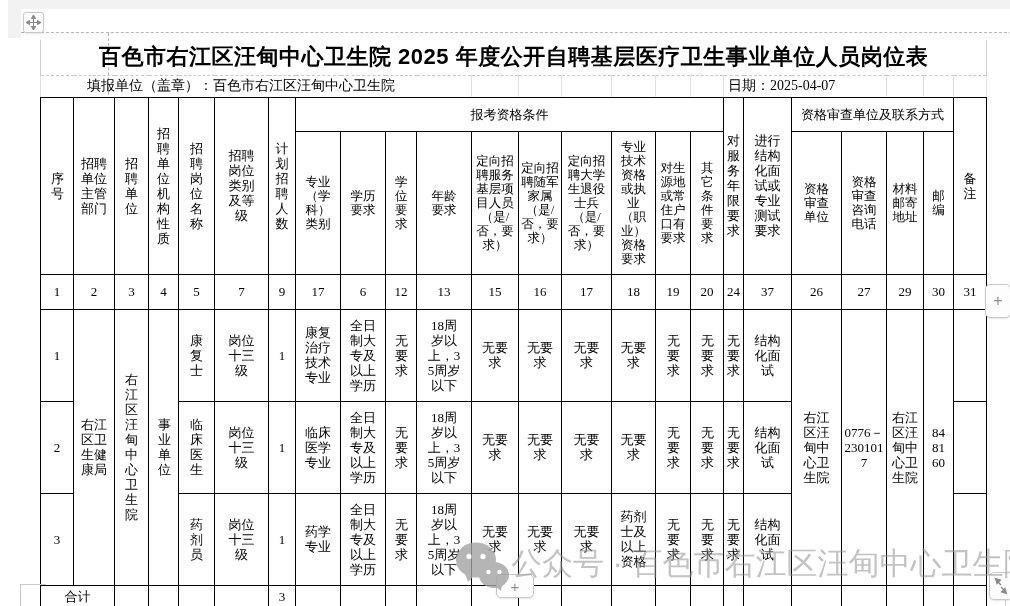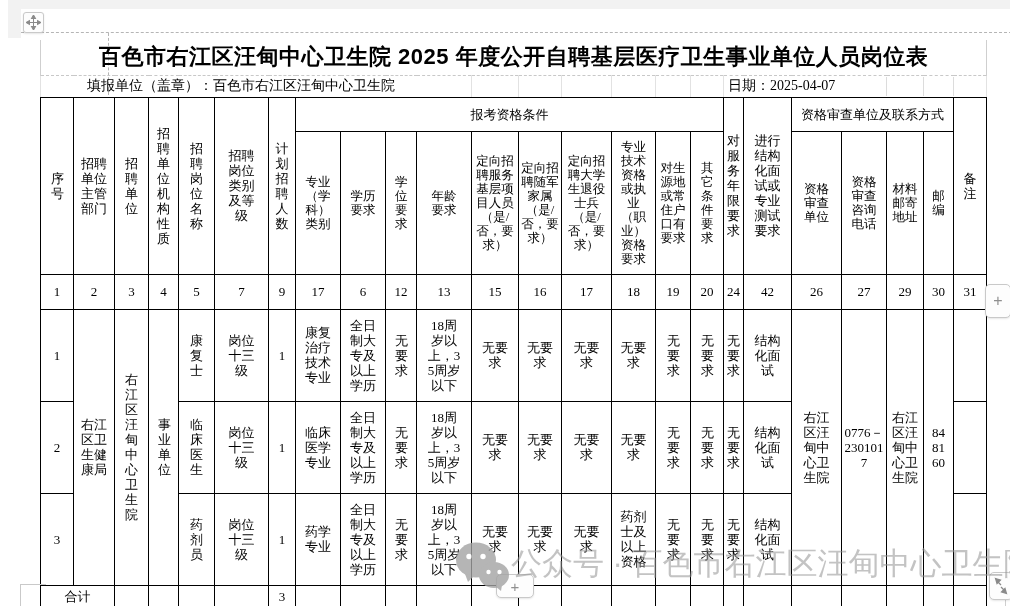--- a/index.html
+++ b/index.html
@@ -148,21 +148,21 @@
       <td>6</td>
       <td>12</td>
       <td>13</td>
       <td>15</td>
       <td>16</td>
       <td>17</td>
       <td>18</td>
       <td>19</td>
       <td>20</td>
       <td class="p3">24</td>
-      <td>42</td>
+      <td>37</td>
       <td>26</td>
       <td>27</td>
       <td>29</td>
       <td>30</td>
       <td>31</td>
     </tr>
 
     <tr class="r-d1">
       <td>1</td>
       <td rowspan="3">右江区卫生健康局</td>

